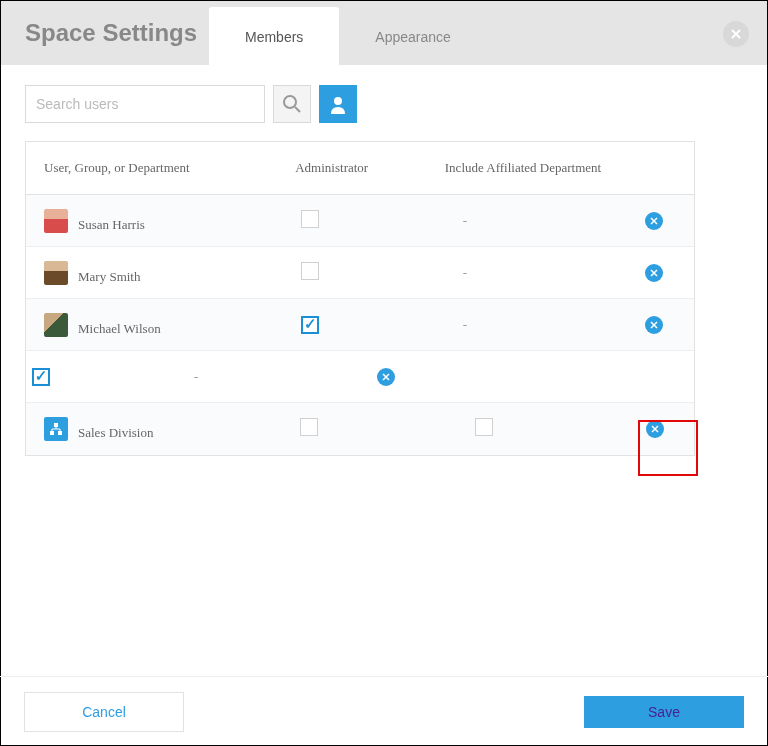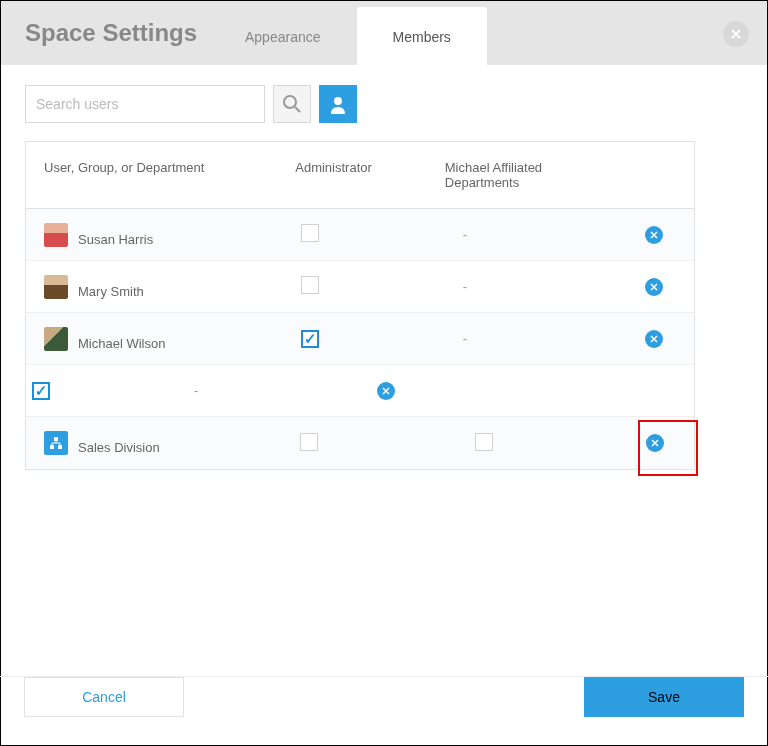--- a/index.html
+++ b/index.html
@@ -173,61 +173,61 @@
       border: 2px solid #e30808;
       pointer-events: none;
     }
     .footer {
       position: absolute;
       bottom: 0;
       left: 0;
       right: 0;
       height: 70px;
       display: flex;
-      align-items: flex-start;
+      align-items: center;
       justify-content: space-between;
       padding: 0 24px;
       border-top: 1px solid #eee;
     }
     .cancel-btn {
       width: 160px;
       height: 40px;
       border: 1px solid #e2e2e2;
       background: #fff;
       color: #2d9edf;
       font-size: 14px;
       cursor: pointer;
     }
     .save-btn {
       width: 160px;
-      height: 40px;
+      height: 32px;
       border: none;
       background: #2d9edf;
-      color: #000000;
+      color: #4c1d95;
       font-size: 14px;
       cursor: pointer;
     }
     .org-icon {
       width: 24px;
       height: 24px;
       background: #2d9edf;
       display: inline-flex;
       align-items: center;
       justify-content: center;
       border-radius: 2px;
     }
   </style>
 </head>
 <body>
 
 <div class="header">
   <div class="page-title">Space Settings</div>
   <div class="tabs">
+    <div class="tab active">Members</div>
     <div class="tab">Appearance</div>
-    <div class="tab active">Members</div>
   </div>
   <div class="close-btn">
     <svg width="10" height="10" viewBox="0 0 10 10">
         <path d="M1 1 L9 9 M9 1 L1 9" stroke="#fff" stroke-width="2"></path>
       </svg>
   </div>
 </div>
 
 <div class="content">
   <div class="search-row">
@@ -239,25 +239,25 @@
         </svg>
     </div>
     <div class="user-btn">
       <svg width="20" height="20" viewBox="0 0 20 20">
           <circle cx="10" cy="7" r="4" fill="#fff"></circle>
           <path d="M3 20 Q3 13 10 13 Q17 13 17 20 Z" fill="#fff"></path>
         </svg>
     </div>
   </div>
 
-  <div class="table" style="position:relative;">
+  <div class="table" style="position:relative;font-family:Liberation Serif, serif;">
     <div class="table-header">
       <div class="col-user">User, Group, or Department</div>
       <div class="col-admin">Administrator</div>
-      <div class="col-dept">Michael Affiliated Departments</div>
+      <div class="col-dept">Include Affiliated Department</div>
       <div class="col-remove"></div>
     </div>
     <div id="table-body">
         <div class="table-row">
           <div class="user-cell">
             <span class="avatar" style="background: linear-gradient(rgb(232, 176, 152) 40%, rgb(217, 76, 76) 40%);"></span>
             <span>Susan Harris</span>
           </div>
           <div class="admin-cell"><span class="checkbox"></span></div>
           <div class="dept-cell">-</div>

